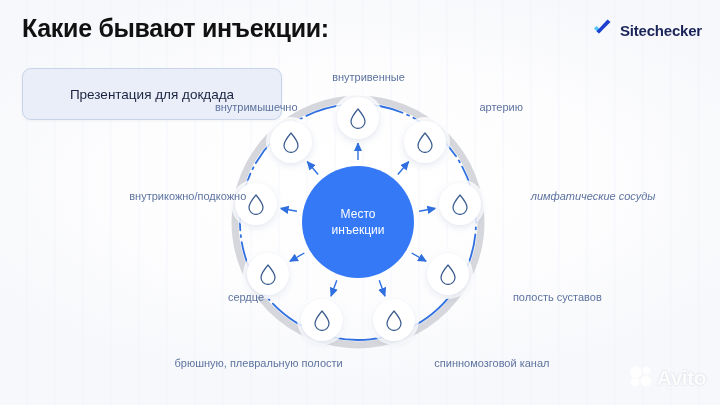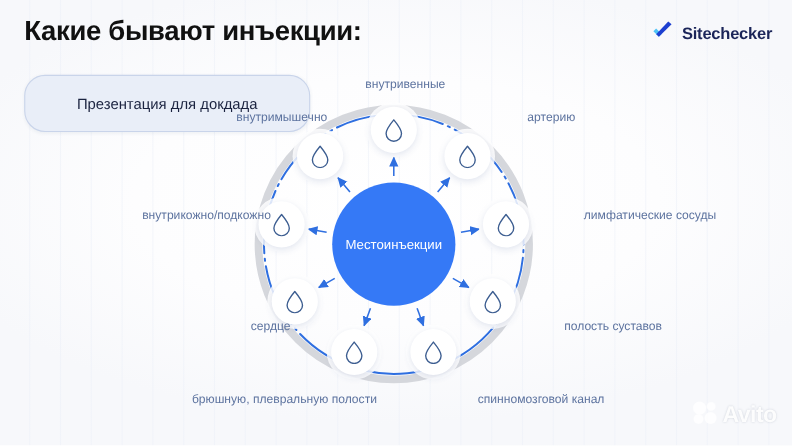--- a/index.html
+++ b/index.html
@@ -62,21 +62,21 @@
   
   .sub-box {
     position: absolute;
     left: 22px;
     top: 68px;
     width: 260px;
     height: 52px;
     box-sizing: border-box;
     background: #e9eef8;
     border: 1px solid #c9d4ea;
-    border-radius: 19px;
+    border-radius: 9px;
     display: flex;
     align-items: center;
     justify-content: center;
     box-shadow: 0 1px 3px rgba(40,60,110,0.06);
   }
   .sub-box-label {
     font-size: 13.5px;
     color: #1b2340;
   }
 
@@ -116,21 +116,21 @@
 
   .center-circle {
     position: absolute;
     width: 112px;
     height: 112px;
     margin-left: -56px;
     margin-top: -56px;
     border-radius: 50%;
     background: #3579f6;
     display: flex;
-    flex-direction: row;
+    flex-direction: column;
     align-items: center;
     justify-content: center;
     color: #ffffff;
     font-size: 12px;
     line-height: 1.35;
     text-align: center;
   }
 
   
   .footer {
@@ -226,21 +226,21 @@
           </span>
         </div>
         <div class="label r" style="left: 458.418px; top: 107.093px; color: rgb(93, 115, 159);">артерию</div>
         <div class="node" style="left: 460.42px; top: 203.941px;">
           <span>
             <svg width="20" height="22" viewBox="0 0 20 22">
               <path d="M10 2 C10 2 3 10.4 3 14.4 A7 7 0 0 0 17 14.4 C17 10.4 10 2 10 2 Z" fill="none" stroke="#3d5e91" stroke-width="1.25" stroke-linejoin="round"></path>
             </svg>
           </span>
         </div>
-        <div class="label r" style="left: 509.721px; top: 195.953px; color: rgb(93, 115, 159);">лимфатические сосуды</div>
+        <div class="label r" style="left: 509.721px; top: 195.953px; color: rgb(93, 115, 159); font-style: italic;">лимфатические сосуды</div>
         <div class="node" style="left: 448.067px; top: 274px;">
           <span>
             <svg width="20" height="22" viewBox="0 0 20 22">
               <path d="M10 2 C10 2 3 10.4 3 14.4 A7 7 0 0 0 17 14.4 C17 10.4 10 2 10 2 Z" fill="none" stroke="#3d5e91" stroke-width="1.25" stroke-linejoin="round"></path>
             </svg>
           </span>
         </div>
         <div class="label r" style="left: 491.904px; top: 297px; color: rgb(93, 115, 159);">полость суставов</div>
         <div class="node" style="left: 393.57px; top: 319.728px;">
           <span>

